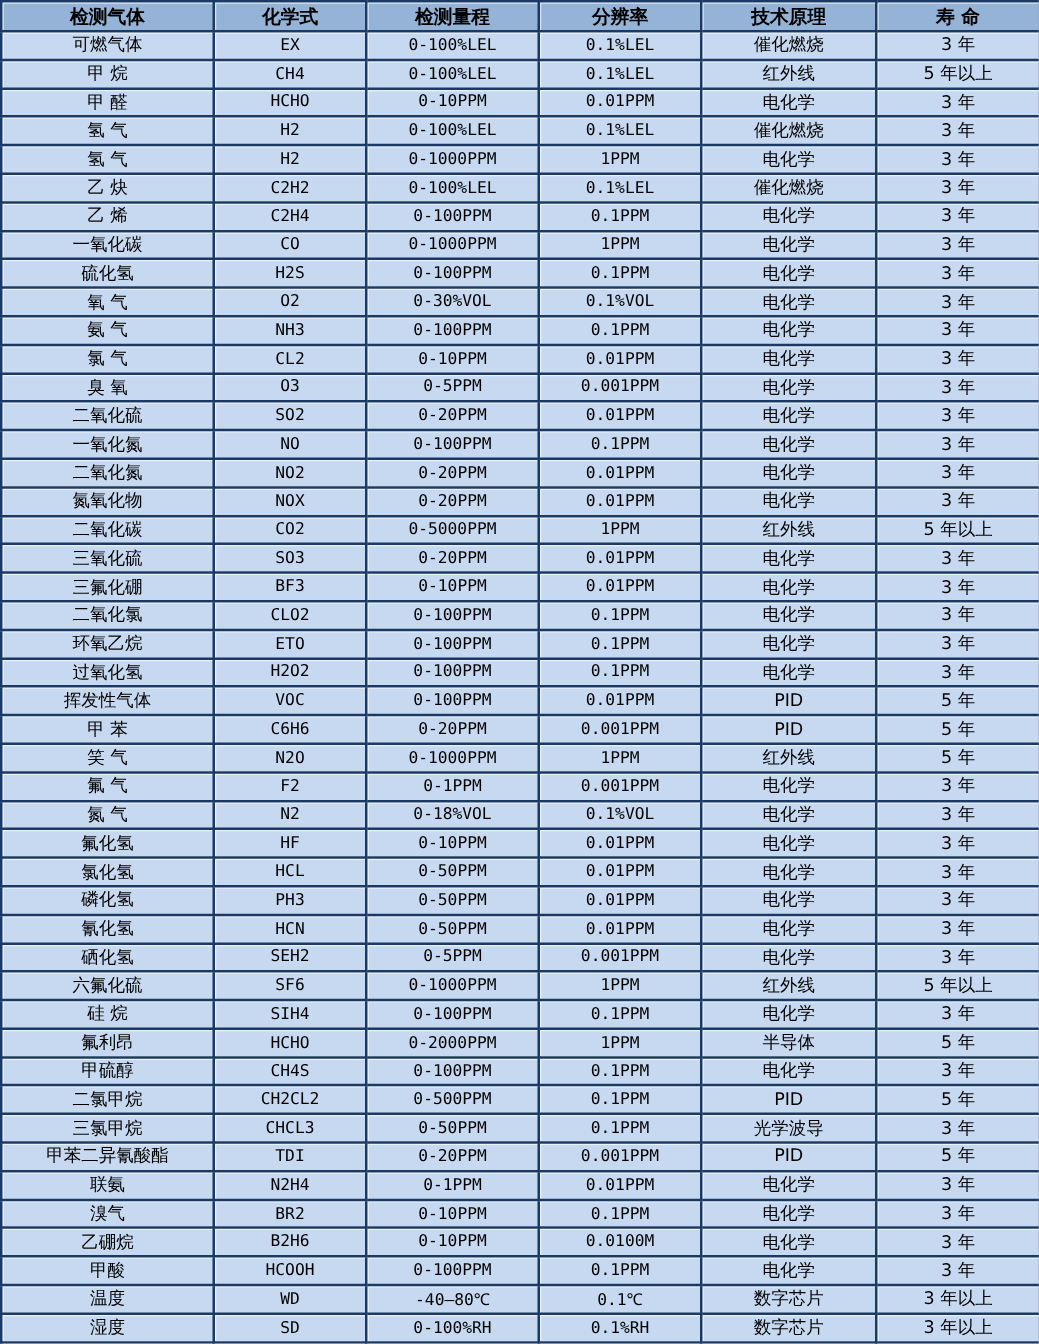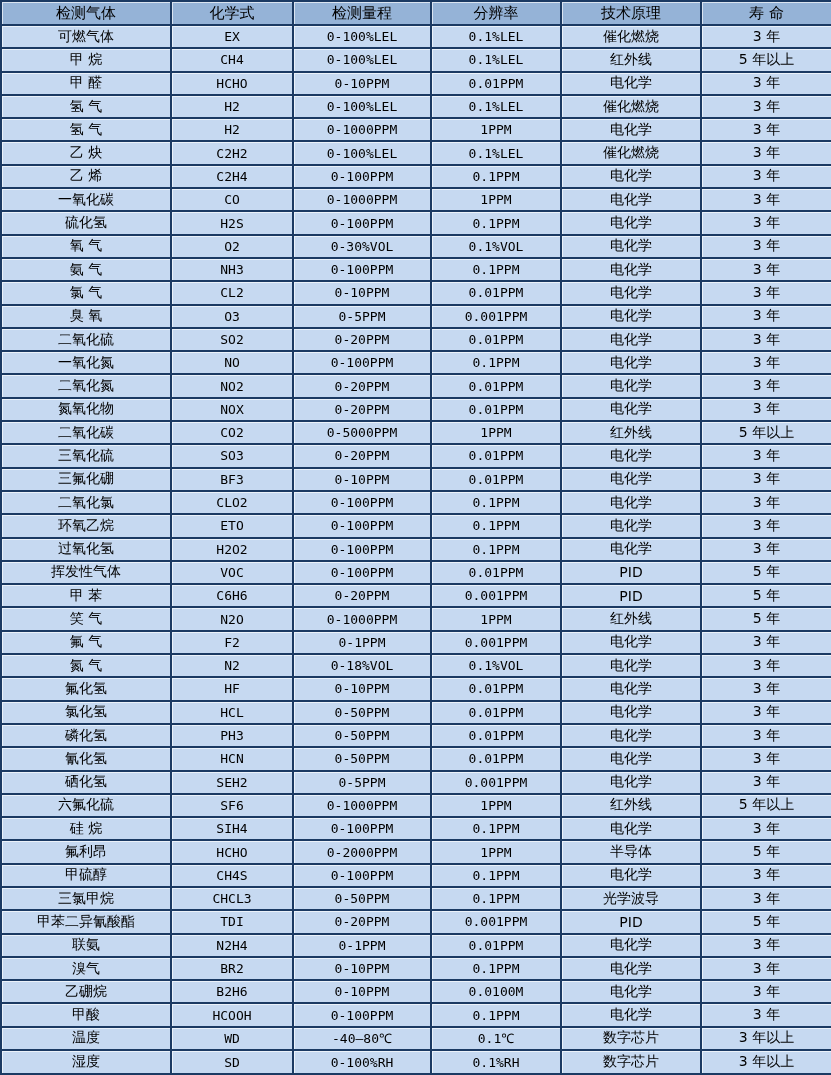--- a/index.html
+++ b/index.html
@@ -20,21 +20,21 @@
     box-shadow: inset 1px 1px 0 rgba(255,255,255,0.65);
     text-align: center;
     vertical-align: middle;
     padding: 0 2px;
     overflow: hidden;
     white-space: nowrap;
   }
   .spec-table th {
     background: #95b3d7;
     font-size: 15px;
-    font-weight: normal;
+    font-weight: bold;
     height: 22px;
   }
   .spec-table td {
     background: #c6d9f1;
     font-size: 14px;
     font-weight: normal;
   }
   .spec-table td.mono {
     font-family: "DejaVu Sans Mono", monospace;
     font-size: 13px;
@@ -359,20 +359,28 @@
   </tr>
       <tr>
     <td>甲硫醇</td>
     <td class="mono">CH4S</td>
     <td class="mono">0-100PPM</td>
     <td class="mono">0.1PPM</td>
     <td>电化学</td>
     <td>3 年</td>
   </tr>
       <tr>
+    <td>二氯甲烷</td>
+    <td class="mono">CH2CL2</td>
+    <td class="mono">0-500PPM</td>
+    <td class="mono">0.1PPM</td>
+    <td>PID</td>
+    <td>5 年</td>
+  </tr>
+      <tr>
     <td>三氯甲烷</td>
     <td class="mono">CHCL3</td>
     <td class="mono">0-50PPM</td>
     <td class="mono">0.1PPM</td>
     <td>光学波导</td>
     <td>3 年</td>
   </tr>
       <tr>
     <td>甲苯二异氰酸酯</td>
     <td class="mono">TDI</td>

